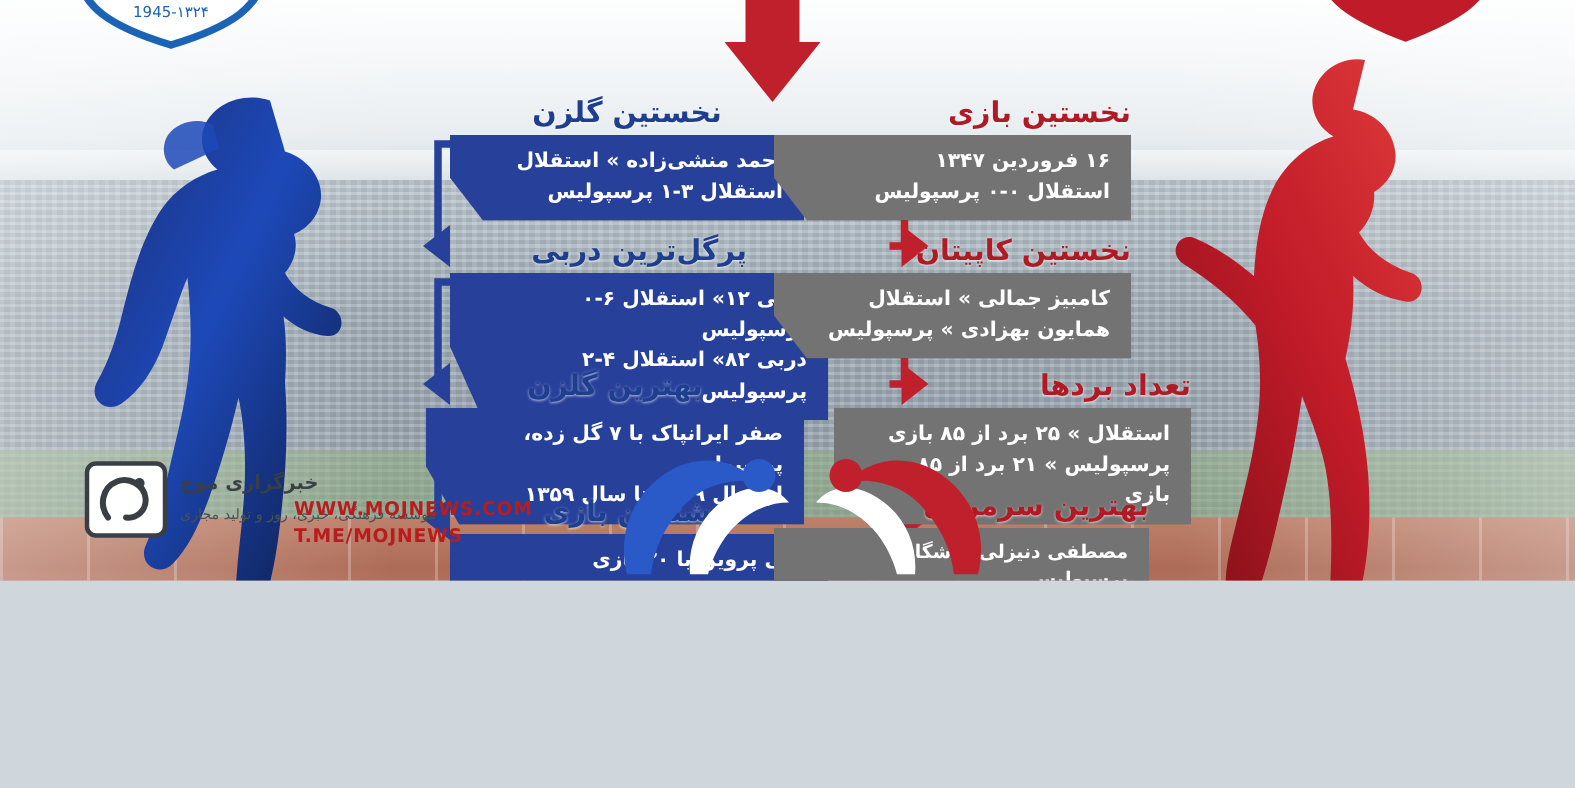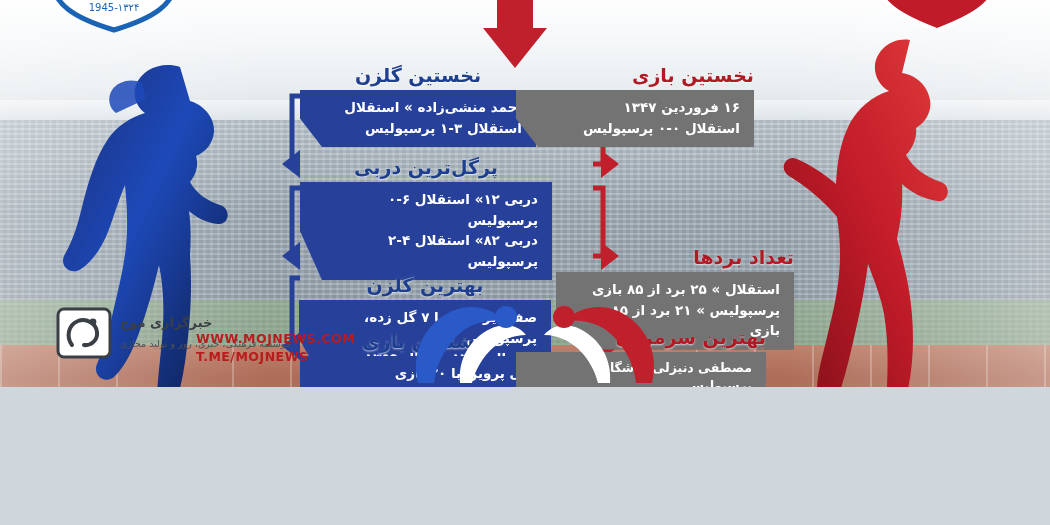--- a/index.html
+++ b/index.html
@@ -176,39 +176,44 @@
     <div class="ribbon ribbon-blue notch-left">احمد منشی‌زاده » استقلال
 استقلال ۳-۱ پرسپولیس</div>
   </div>
 
   <div class="card left-col" style="left:300px;top:156px;width:252px;">
     <div class="title">پرگل‌ترین دربی</div>
     <div class="ribbon ribbon-blue notch-left">دربی ۱۲» استقلال ۶-۰ پرسپولیس
 دربی ۸۲» استقلال ۴-۲ پرسپولیس</div>
   </div>
 
-  <div class="card left-col" style="left:299px;top:246px;width:252px;margin-top:28px;">
+  <div class="card left-col" style="left:284px;top:246px;width:252px;">
     <div class="title">بهترین گلزن</div>
     <div class="ribbon ribbon-blue notch-left">صفر ایرانپاک با ۷ گل زده، پرسپولیس
 از سال ۱۳۴۹ تا سال ۱۳۵۹</div>
   </div>
 
   <div class="card left-col" style="left:300px;top:330px;width:252px;">
     <div class="title">بیشترین بازی</div>
     <div class="ribbon ribbon-blue notch-left">علی پروین با ۲۰ بازی
 علی‌رضا واحدی نیکبخت ۱۹ بازی
 افشین پیروانی ۱۸ بازی</div>
   </div>
 
   <div class="card right-col" style="left:516px;top:64px;width:238px;">
     <div class="title">نخستین بازی</div>
     <div class="ribbon ribbon-red notch-left">۱۶ فروردین ۱۳۴۷
 استقلال ۰-۰ پرسپولیس</div>
   </div>
 
+  <div class="card right-col" style="left:516px;top:156px;width:238px;">
+    <div class="title">نخستین کاپیتان</div>
+    <div class="ribbon ribbon-red notch-left">کامبیز جمالی » استقلال
+همایون بهزادی » پرسپولیس</div>
+  </div>
 
   <div class="card right-col" style="left:516px;top:246px;width:238px;padding-left:40px;">
     <div class="title">تعداد بردها</div>
     <div class="ribbon ribbon-red notch-left">استقلال » ۲۵ برد از ۸۵ بازی
 پرسپولیس » ۲۱ برد از ۸۵ بازی</div>
   </div>
 
   <div class="card right-col" style="left:516px;top:326px;width:250px;">
     <div class="title">بهترین سرمربی</div>
     <div class="ribbon ribbon-red notch-left" style="font-size:12.5px;line-height:1.45;">مصطفی دنیزلی /باشگاه پرسپولیس

